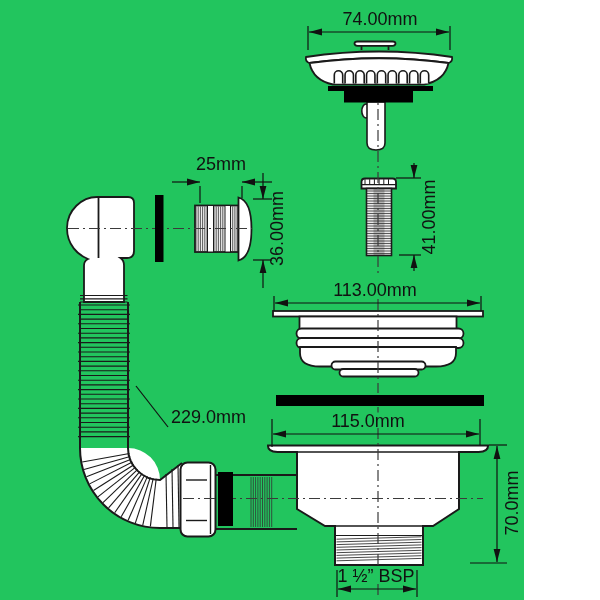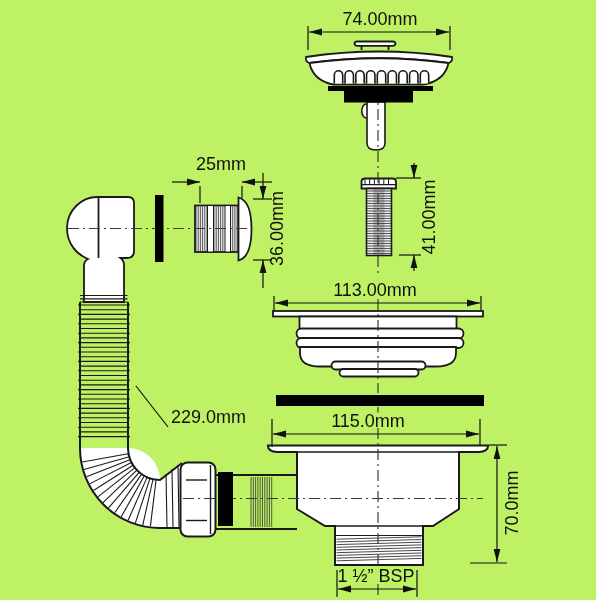--- a/index.html
+++ b/index.html
@@ -1,16 +1,16 @@
 <!DOCTYPE html>
 <html><head>
 <meta charset="utf-8">
 <style>
   html,body{margin:0;padding:0;background:#fff;}
-  .stage{position:relative;width:596px;height:600px;background:#bef264;overflow:hidden;
+  .stage{position:relative;width:524px;height:600px;background:#22c55e;overflow:hidden;
          font-family:"Liberation Sans",sans-serif;}
   svg{display:block;}
   text{fill:#111;font-family:"Liberation Sans",sans-serif;font-size:18px;}
 </style>
 </head>
 <body>
 
 <div class="stage">
 <svg width="600" height="600" viewBox="0 0 600 600">
   <defs>

